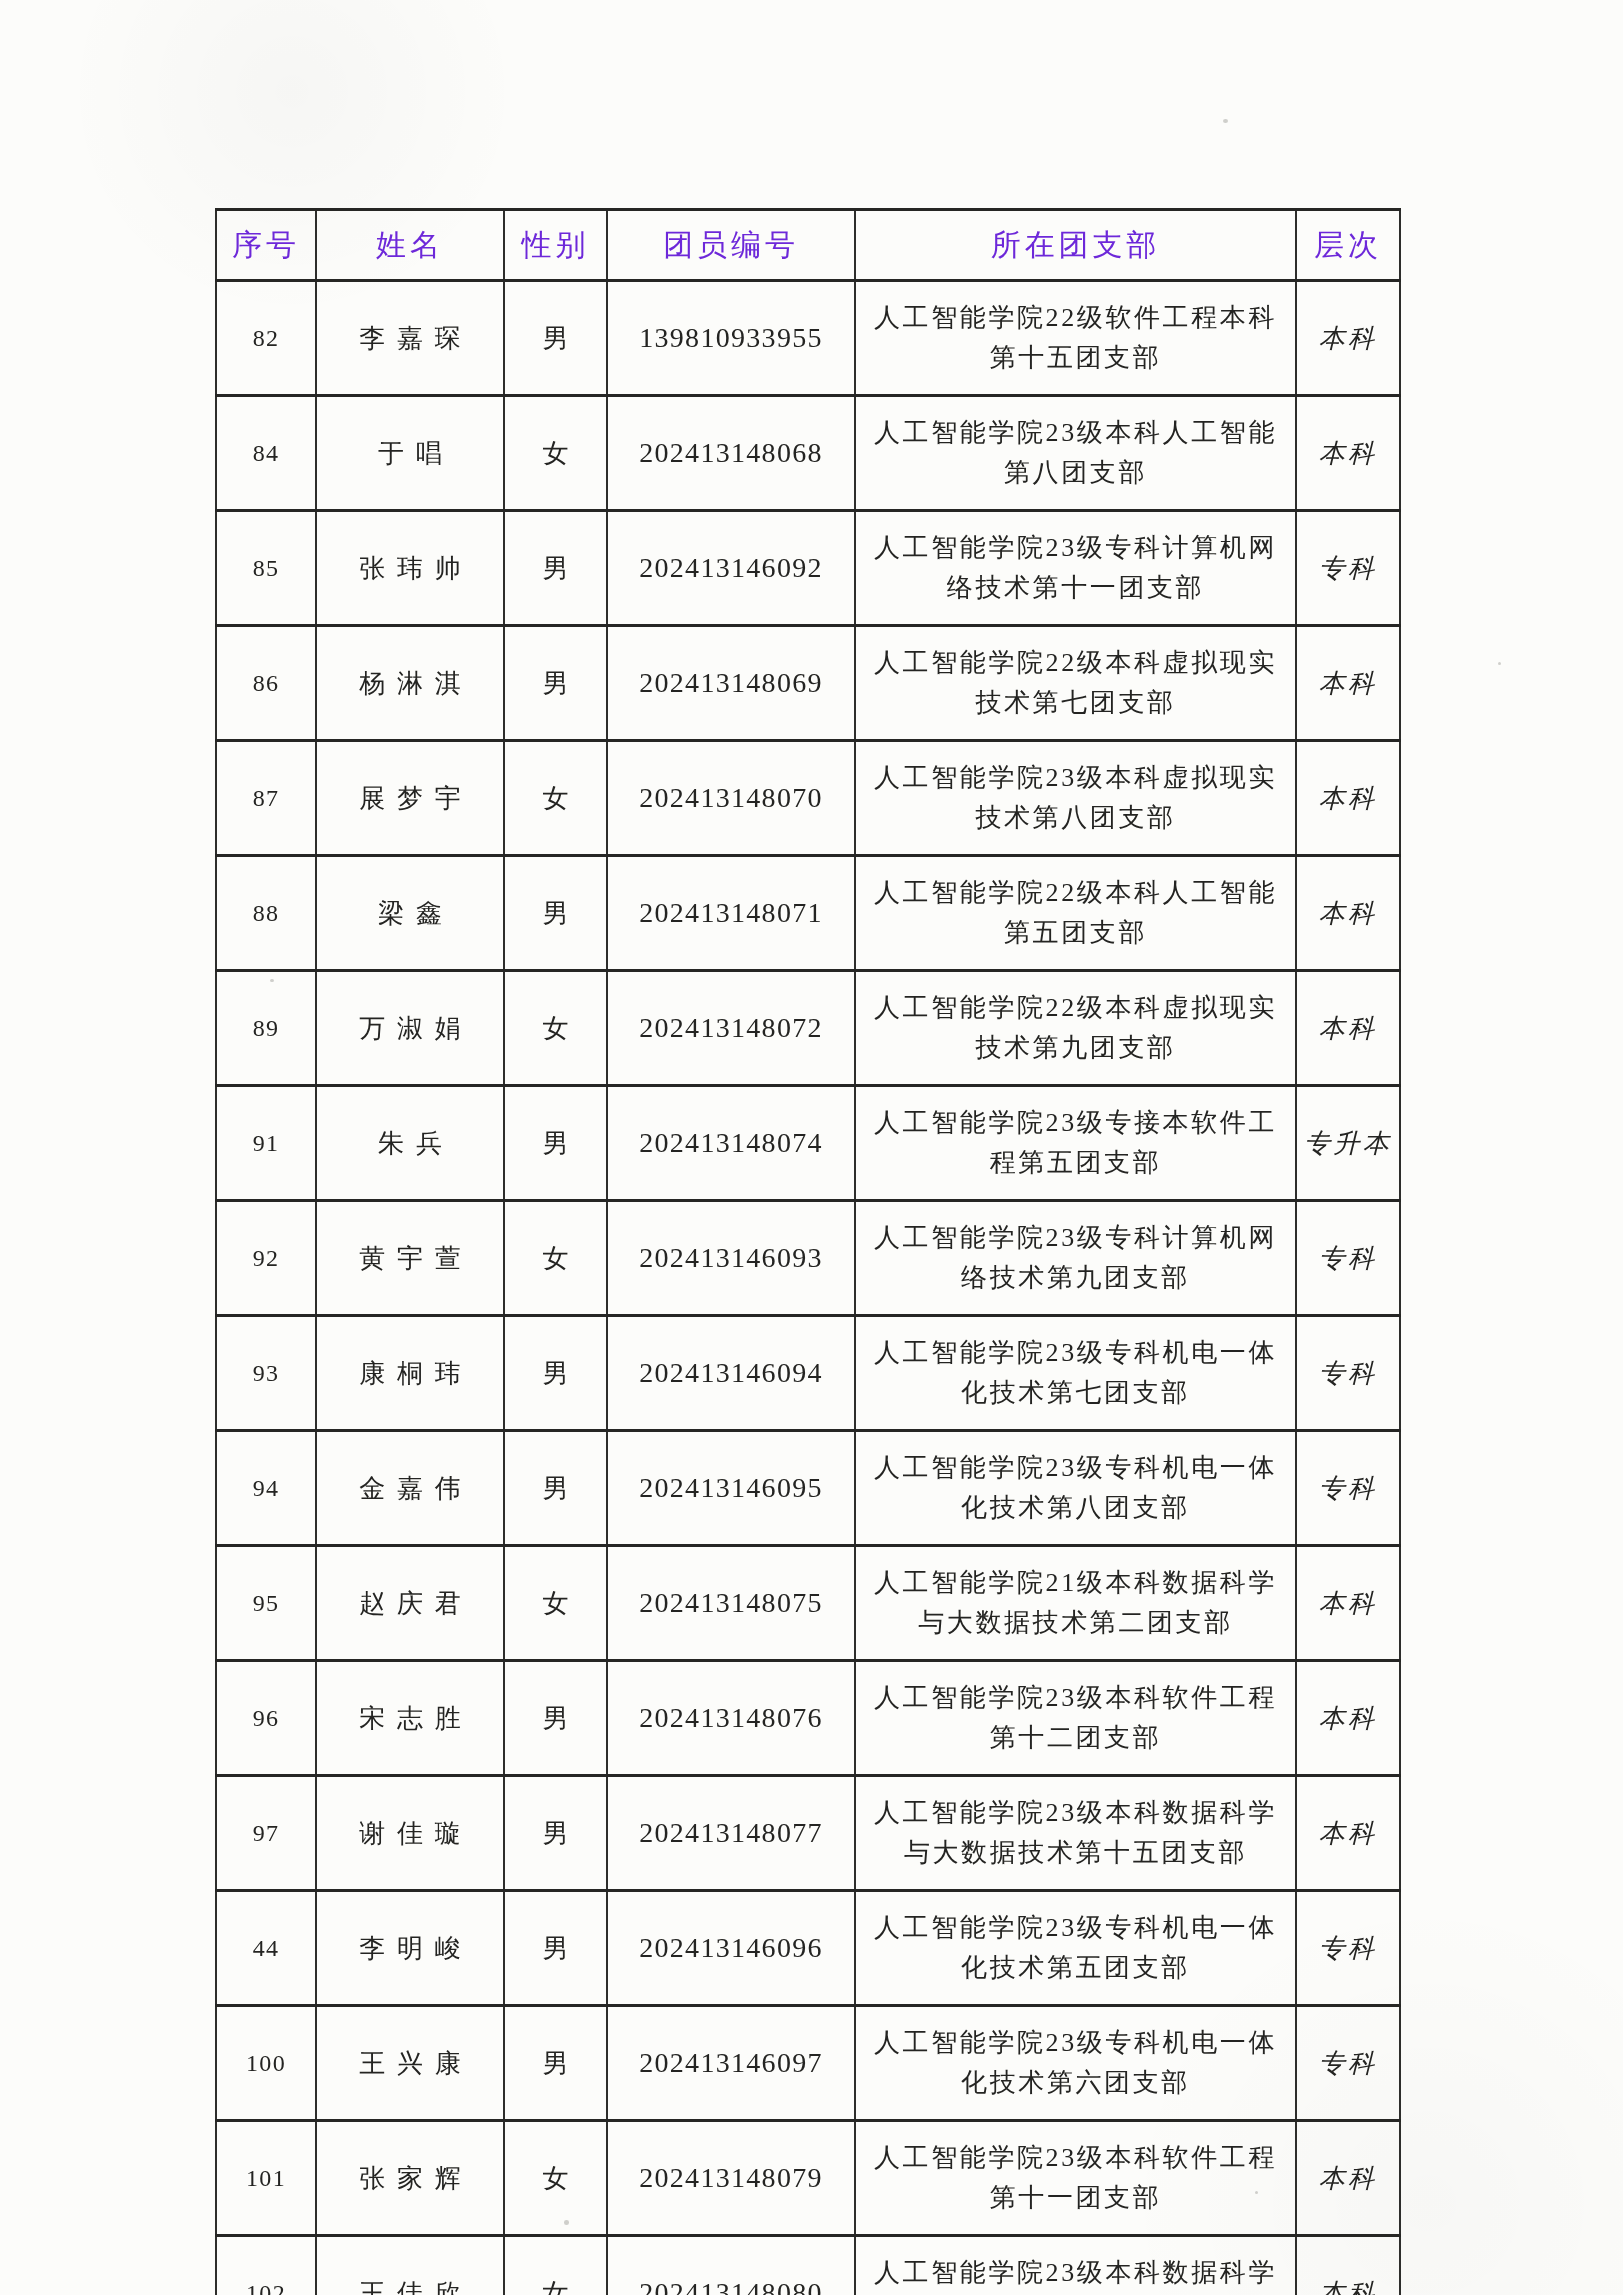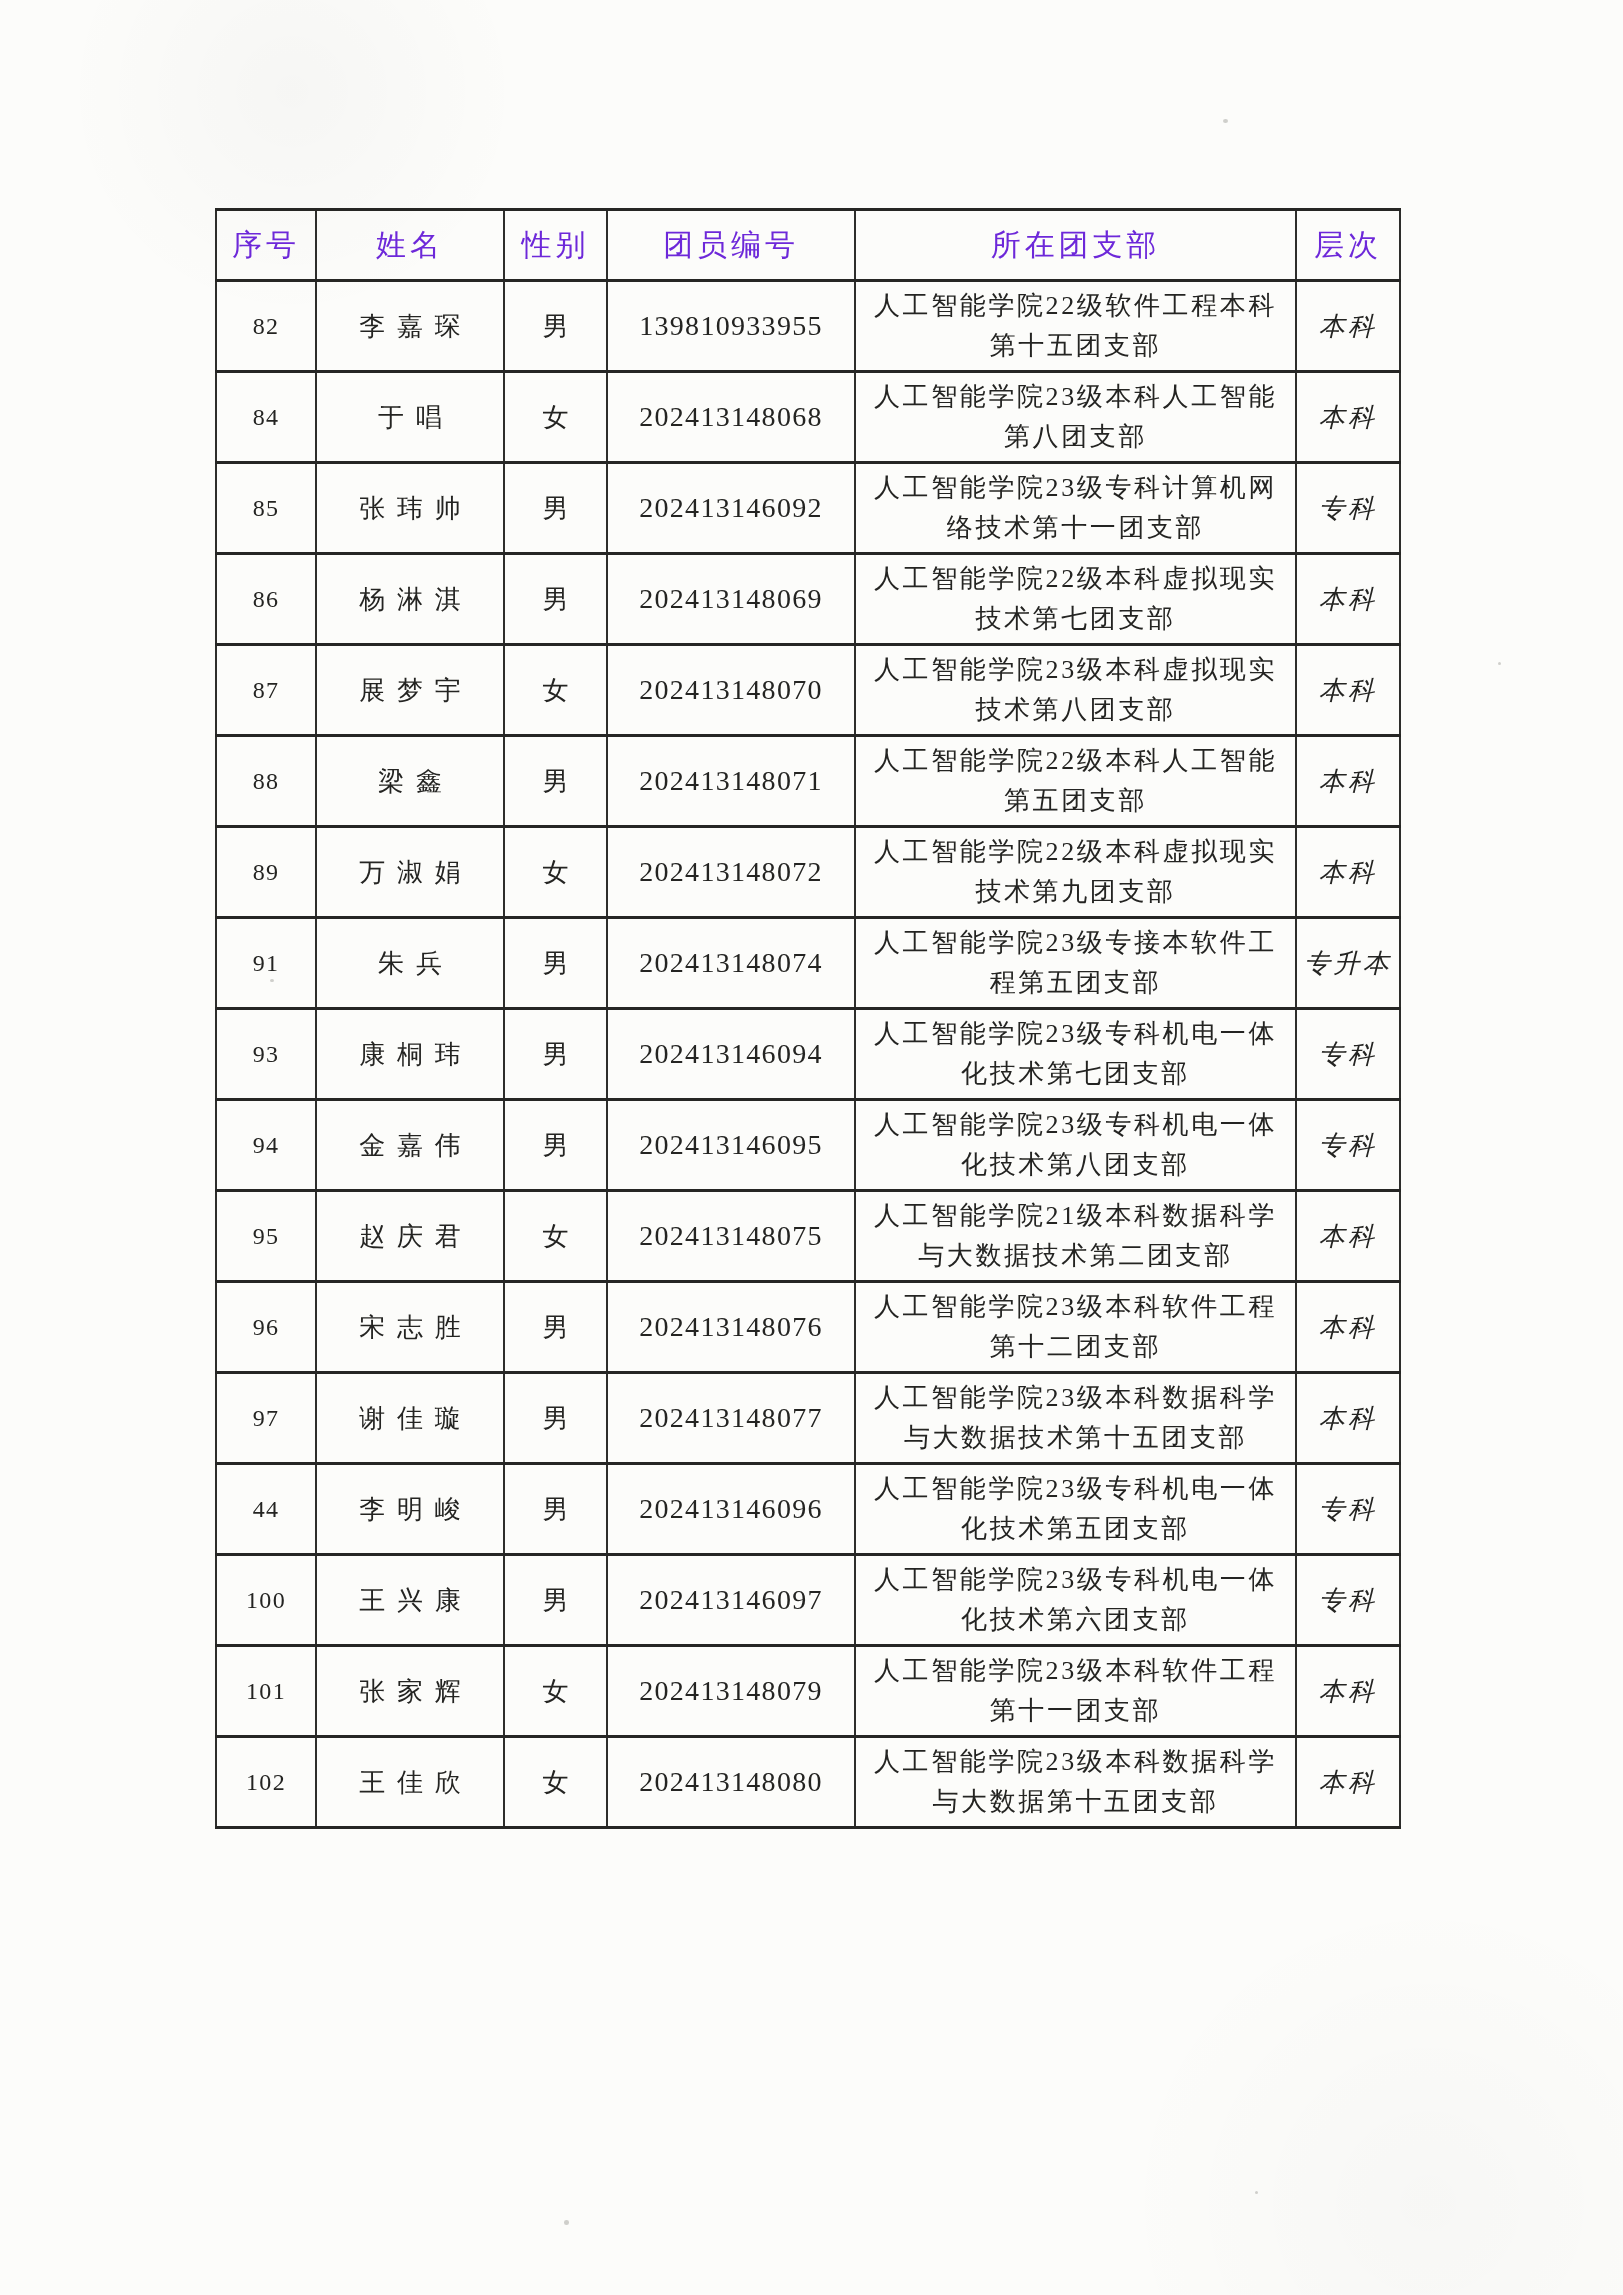--- a/index.html
+++ b/index.html
@@ -63,21 +63,21 @@
   .roster td { font-size: 26px; color: #242422; }
 
   td.c-no { font-size: 24px; letter-spacing: 1.3px; text-align: center; }
   td.c-name { letter-spacing: 11.8px; text-indent: 11.8px; }
   td.c-gender { font-size: 26px; }
   td.c-id { font-size: 28px; letter-spacing: 1.3px; }
   td.c-branch {
     font-size: 26px;
     letter-spacing: 2.6px;
     line-height: 40px;
-    padding: 4px 17px;
+    padding: 16px 17px;
   }
   td.c-level { letter-spacing: 3.3px; font-style: italic; }
 </style>
 </head>
 <body>
 
 <div class="page-surface"></div>
 
 <div class="speck" style="left:1223px; top:119px; width:4.6px; height:3.9px;"></div>
 <div class="speck" style="left:1498px; top:662px; width:3.3px; height:3.3px;"></div>
@@ -163,20 +163,28 @@
   </tr>
       <tr>
     <td class="c-no">91</td>
     <td class="c-name">朱兵</td>
     <td class="c-gender">男</td>
     <td class="c-id">202413148074</td>
     <td class="c-branch">人工智能学院23级专接本软件工程第五团支部</td>
     <td class="c-level">专升本</td>
   </tr>
       <tr>
+    <td class="c-no">92</td>
+    <td class="c-name">黄宇萱</td>
+    <td class="c-gender">女</td>
+    <td class="c-id">202413146093</td>
+    <td class="c-branch">人工智能学院23级专科计算机网络技术第九团支部</td>
+    <td class="c-level">专科</td>
+  </tr>
+      <tr>
     <td class="c-no">93</td>
     <td class="c-name">康桐玮</td>
     <td class="c-gender">男</td>
     <td class="c-id">202413146094</td>
     <td class="c-branch">人工智能学院23级专科机电一体化技术第七团支部</td>
     <td class="c-level">专科</td>
   </tr>
       <tr>
     <td class="c-no">94</td>
     <td class="c-name">金嘉伟</td>

